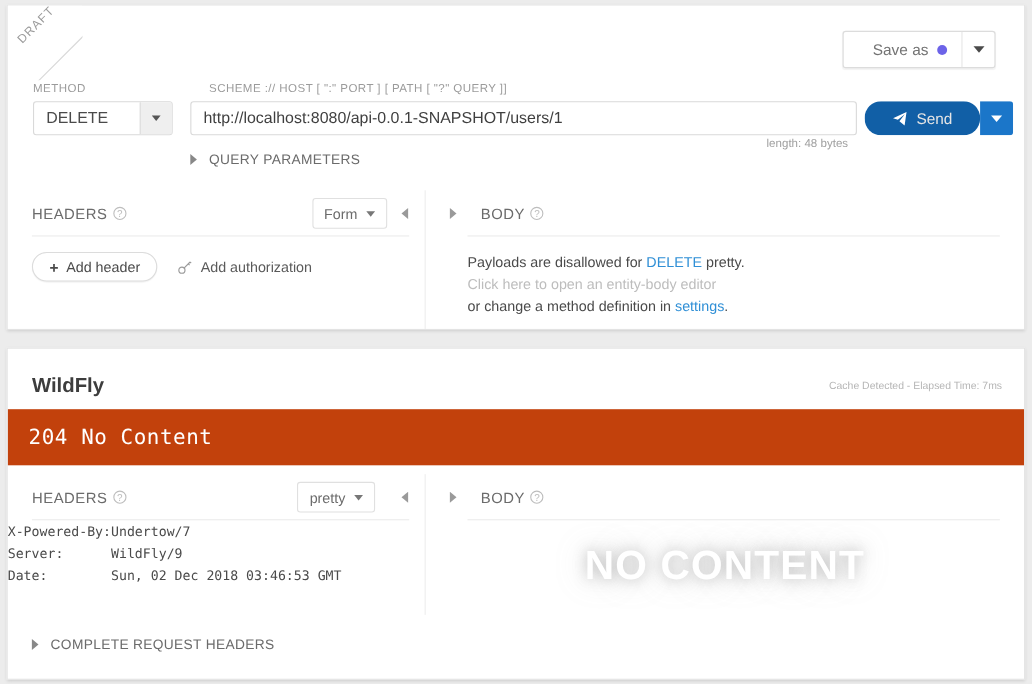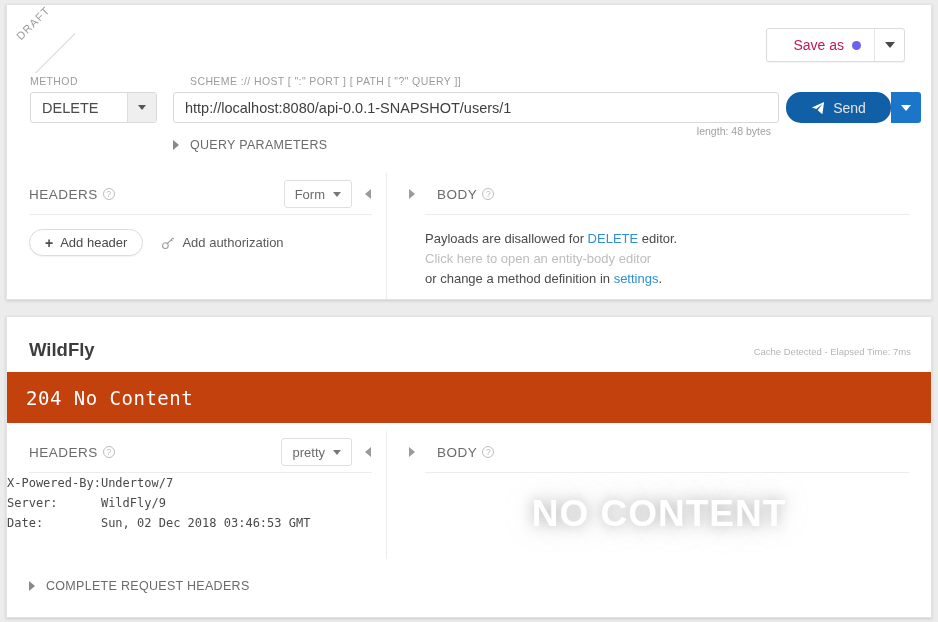--- a/index.html
+++ b/index.html
@@ -59,21 +59,21 @@
     display: flex; align-items: stretch;
     height: 34px;
     border: 1px solid #dcdcdc;
     border-radius: 3px;
     background: #fff;
     box-shadow: 0 1px 1px rgba(0,0,0,.05);
   }
   .saveas-main {
     display: flex; align-items: center; gap: 8px;
     padding: 0 13px 0 26px;
-    font-size: 14px; color: #be185d;
+    font-size: 14px; color: #737373;
     cursor: pointer;
   }
   .dot-badge {
     width: 9px; height: 9px; border-radius: 50%;
     background: #6c63e8;
     display: inline-block;
   }
   .saveas-caret {
     width: 30px;
     border-left: 1px solid #e6e6e6;
@@ -449,21 +449,21 @@
         <div class="pane-head" style="padding-left:13px;">
           <div class="arrow-btn">
             <span class="tri-right-sm"></span>
           </div>
           <span class="pane-title" style="margin-left:13px;">BODY</span>
           <span class="help-icon">?</span>
           <div class="pane-rule" style="left:38px; right:22px;"></div>
         </div>
         <div class="body-note">
           <div>
-            <span>Payloads are disallowed for </span><span class="link">DELETE</span><span> editor.</span>
+            <span>Payloads are disallowed for </span><span class="link">DELETE</span><span> pretty.</span>
           </div>
           <div class="muted">Click here to open an entity-body editor</div>
           <div>
             <span>or change a method definition in </span><span class="link">settings</span><span>.</span>
           </div>
         </div>
       </div>
     </div>
   </div>
 
@@ -475,21 +475,21 @@
     <div class="status-bar">
       <span class="status-text">204 No Content</span>
     </div>
 
     <div class="split-row" id="resp-split">
 
       <div class="pane-left">
         <div class="pane-head" style="padding-left:22px;">
           <span class="pane-title">HEADERS</span>
           <span class="help-icon">?</span>
-          <div style="margin-left:auto; display:flex; align-items:center; gap:4px; padding-right:6px;">
+          <div style="margin-left:auto; display:flex; align-items:center; gap:15px; padding-right:6px;">
             <div class="mini-select">
               <span>pretty</span>
               <span class="tri-down-gray"></span>
             </div>
             <div class="arrow-btn">
               <span class="tri-left-sm"></span>
             </div>
           </div>
           <div class="pane-rule" style="left:22px; right:14px;"></div>
         </div>

